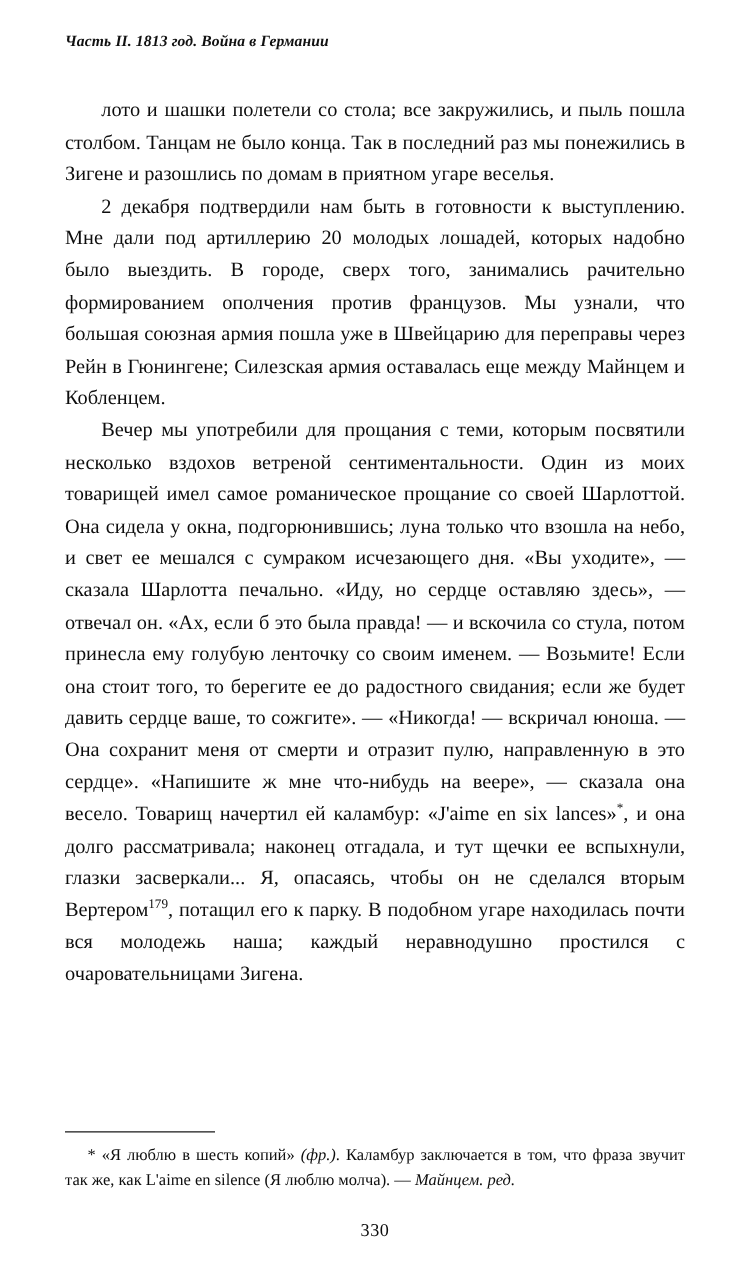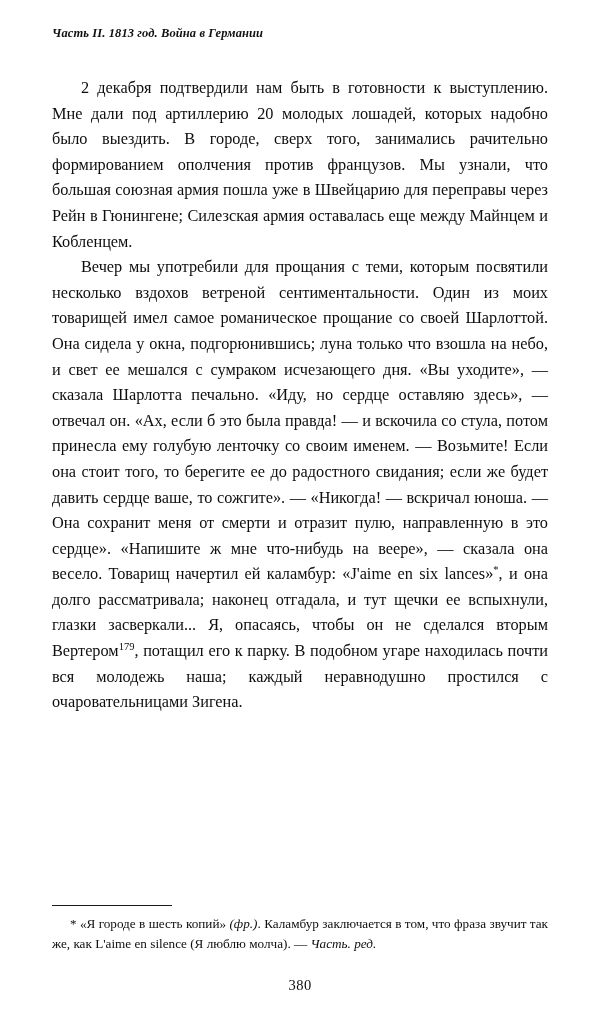--- a/index.html
+++ b/index.html
@@ -78,24 +78,25 @@
   }
 </style>
 </head>
 <body>
 
 <div class="page">
 
   <div class="running-head">Часть II. 1813 год. Война в Германии</div>
 
   <div class="body-text">
+    <p>лото и шашки полетели со стола; все закружились, и пыль пошла столбом. Танцам не было конца. Так в последний раз мы понежились в Зигене и разошлись по домам в приятном угаре веселья.</p>
     <p>2 декабря подтвердили нам быть в готовности к выступлению. Мне дали под артиллерию 20 молодых лошадей, которых надобно было выездить. В городе, сверх того, занимались рачительно формированием ополчения против французов. Мы узнали, что большая союзная армия пошла уже в Швейцарию для переправы через Рейн в Гюнингене; Силезская армия оставалась еще между Майнцем и Кобленцем.</p>
     <p><span>Вечер мы употребили для прощания с теми, которым посвятили несколько вздохов ветреной сентиментальности. Один из моих товарищей имел самое романическое прощание со своей Шарлоттой. Она сидела у окна, подгорюнившись; луна только что взошла на небо, и свет ее мешался с сумраком исчезающего дня. «Вы уходите», — сказала Шарлотта печально. «Иду, но сердце оставляю здесь», — отвечал он. «Ах, если б это была правда! — и вскочила со стула, потом принесла ему голубую ленточку со своим именем. — Возьмите! Если она стоит того, то берегите ее до радостного свидания; если же будет давить сердце ваше, то сожгите». — «Никогда! — вскричал юноша. — Она сохранит меня от смерти и отразит пулю, направленную в это сердце». «Напишите ж мне что-нибудь на веере», — сказала она весело. Товарищ начертил ей каламбур: «J'aime en six lances»</span><span class="sup">*</span><span>, и она долго рассматривала; наконец отгадала, и тут щечки ее вспыхнули, глазки засверкали... Я, опасаясь, чтобы он не сделался вторым Вертером</span><span class="sup">179</span><span>, потащил его к парку. В подобном угаре находилась почти вся молодежь наша; каждый неравнодушно простился с очаровательницами Зигена.</span></p>
   </div>
 
   <div class="footnote-zone">
     <div class="footnote-rule"></div>
-    <div class="footnote"><span class="fn-mark">*</span> <span>«Я городе в шесть копий»</span> <span class="ital">(фр.)</span><span>. Каламбур заключается в том, что фраза звучит так же, как L'aime en silence (Я люблю молча). —</span> <span class="ital">Часть. ред.</span></div>
+    <div class="footnote"><span class="fn-mark">*</span> <span>«Я люблю в шесть копий»</span> <span class="ital">(фр.)</span><span>. Каламбур заключается в том, что фраза звучит так же, как L'aime en silence (Я люблю молча). —</span> <span class="ital">Майнцем. ред.</span></div>
   </div>
 
-  <div class="folio">380</div>
+  <div class="folio">330</div>
 
 </div>
 
 </body></html>

